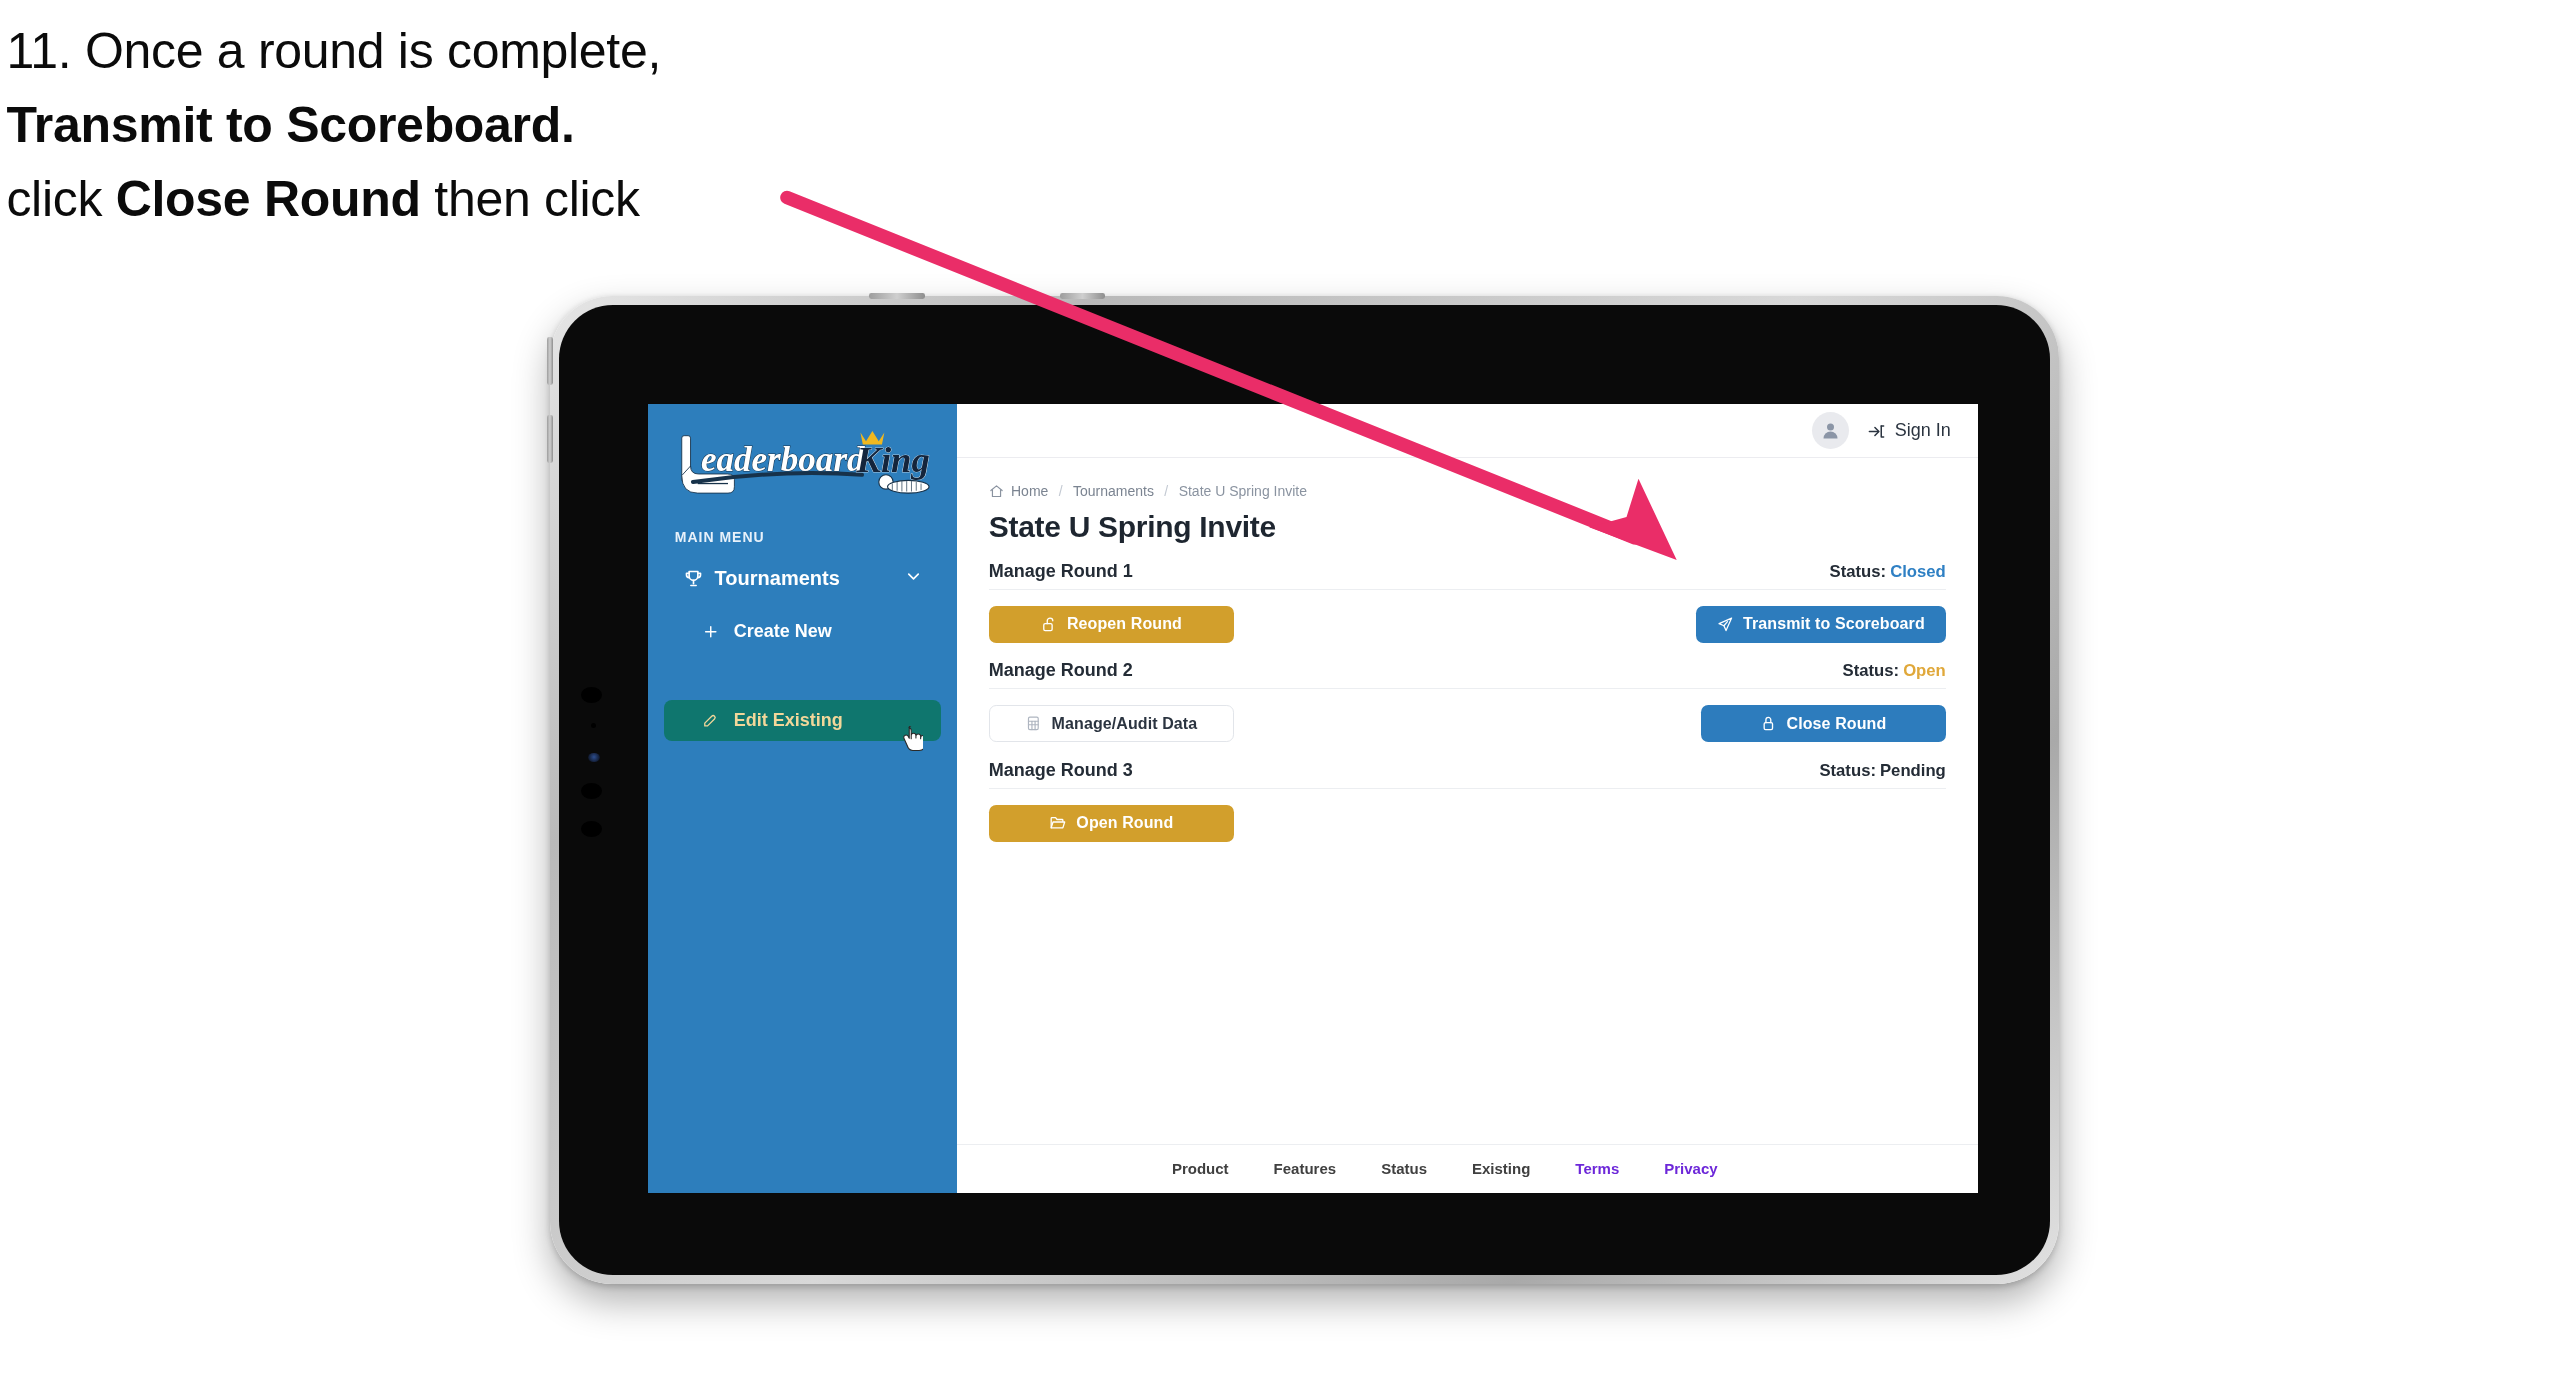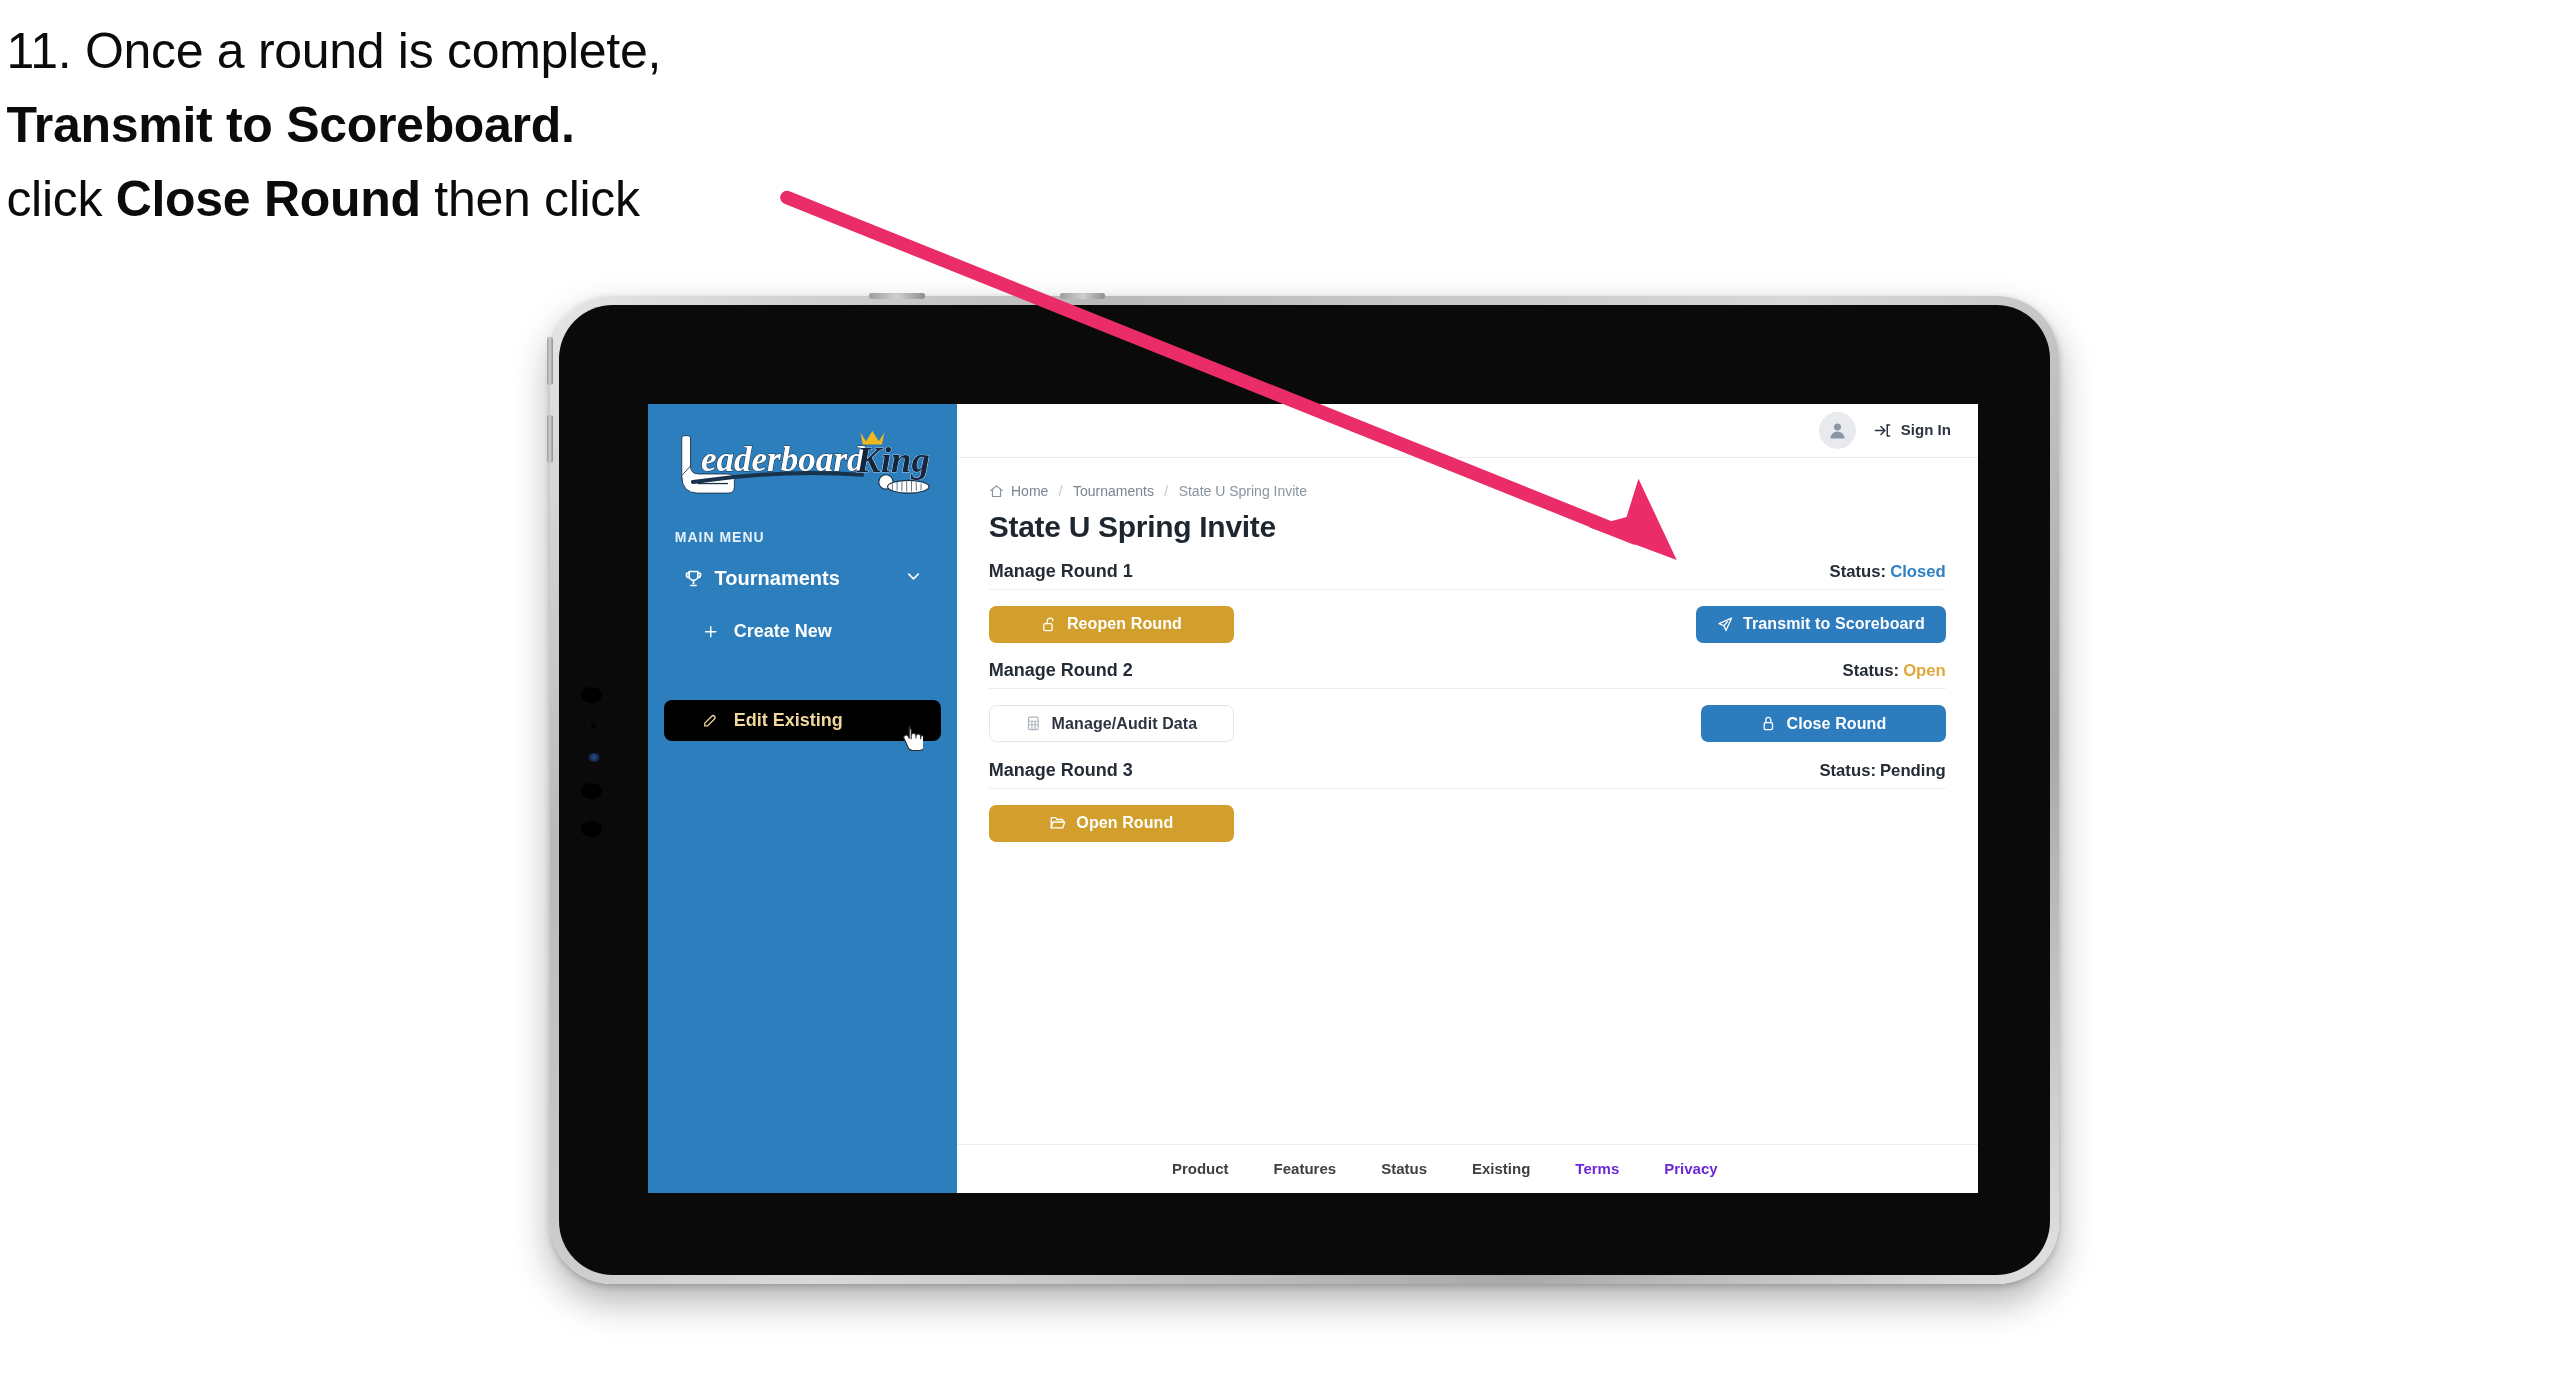--- a/index.html
+++ b/index.html
@@ -159,21 +159,21 @@
     font-weight: 700;
     color: #ffffff;
     position: relative;
   }
   .sub-row .sub-ico {
     width: 24px; height: 21px;
     display: inline-flex; align-items: center; justify-content: center;
     margin-right: 11px;
   }
   #nav-edit-existing {
-    background: #000000;
+    background: #0f766e;
     color: #f2d79a;
     margin-top: 48px;
   }
   #nav-edit-existing .sub-ico svg { stroke: #f2d79a; }
 
   #cursor {
     position: absolute;
     left: 253px;
     top: 322px;
     width: 22px;
@@ -201,23 +201,23 @@
     flex: 0 0 54px;
   }
   #avatar {
     width: 37px; height: 37px;
     border-radius: 50%;
     background: #e9eaee;
     display: flex; align-items: center; justify-content: center;
     margin-right: 17.5px;
   }
   #signin {
-    display: flex; align-items: flex-start;
-    font-size: 15px;
-    font-weight: 700;
+    display: flex; align-items: flex-end;
+    font-size: 18px;
+    font-weight: 400;
     color: #2b3440;
   }
   #signin .si-ico { margin-right: 8.8px; display: inline-flex; }
 
   #page-body {
     flex: 1 1 auto;
     padding: 25.5px 32px 0 32px;
     box-sizing: border-box;
     min-height: 0;
   }

